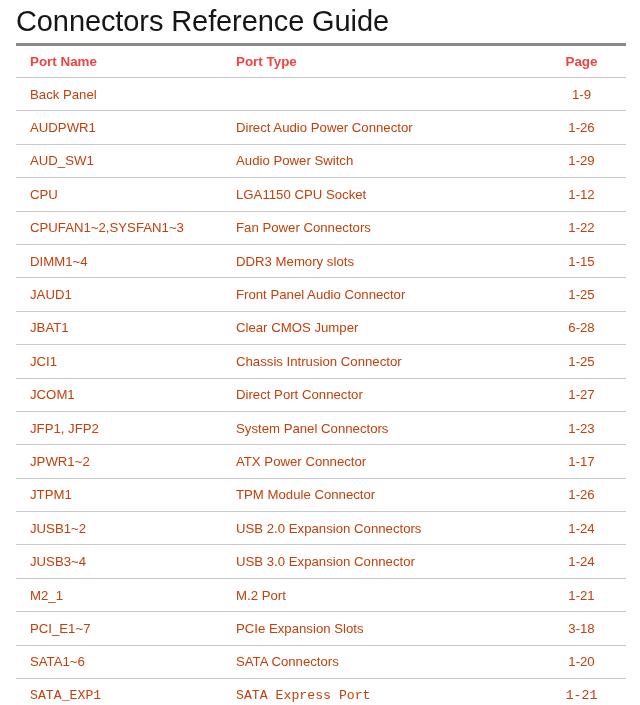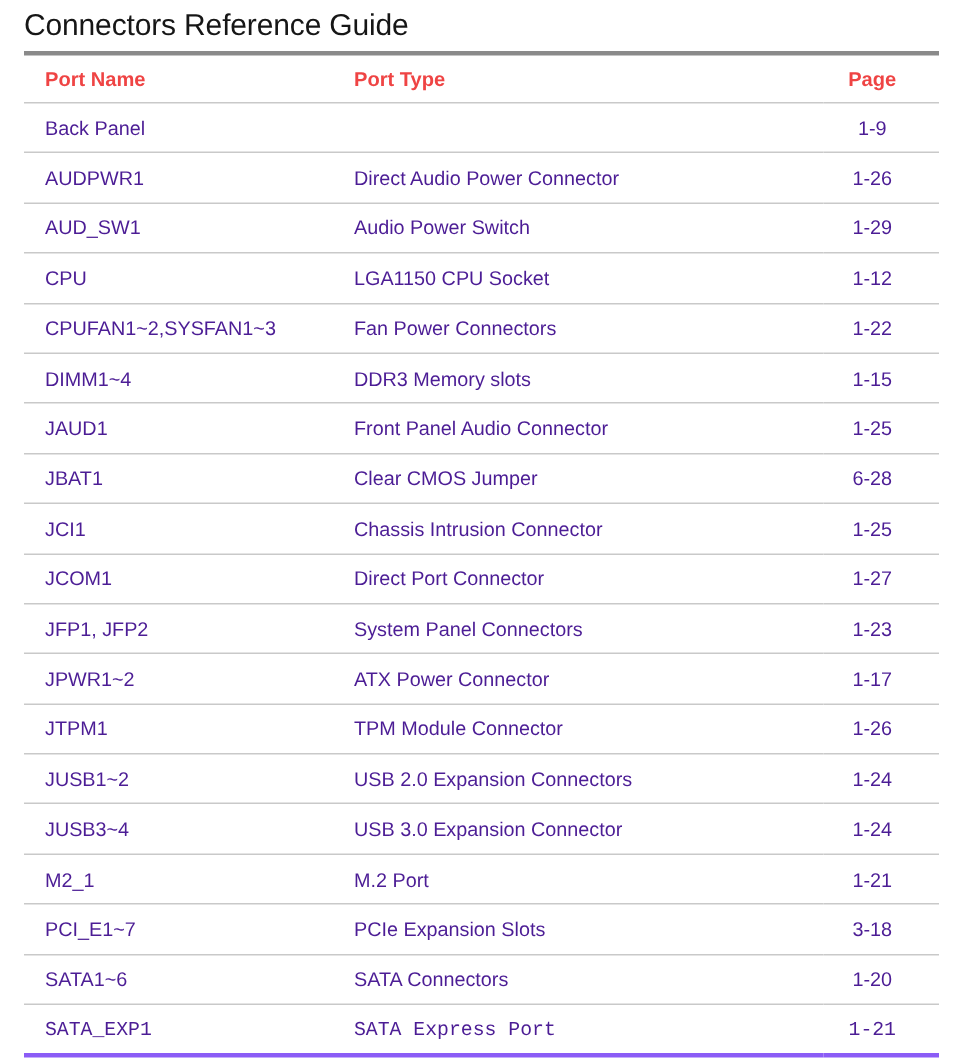--- a/index.html
+++ b/index.html
@@ -17,21 +17,21 @@
   }
   .page {
     position: relative;
     width: 640px;
     height: 705px;
     box-sizing: border-box;
     padding: 0 15px 0 16px;
     background: #ffffff;
   }
   .doc-title {
-    font-size: 20px;
+    font-size: 29px;
     font-weight: 400;
     letter-spacing: -0.1px;
     color: #161616;
     line-height: 1;
     padding-top: 7px;
     margin: 0;
     white-space: nowrap;
   }
   .title-rule {
     height: 3px;
@@ -64,21 +64,21 @@
     text-align: left;
     height: 31px;
   }
   table.conn thead th.page-col,
   table.conn tbody td.page-col {
     text-align: center;
     padding-right: 12px;
   }
   table.conn tbody td {
     font-weight: 400;
-    color: #4c1d95;
+    color: #c2410c;
   }
   table.conn td.name-col,
   table.conn th.name-col {
     padding-left: 14px;
   }
   table.conn td.type-col,
   table.conn th.type-col {
     padding-left: 2px;
   }
   table.conn tbody tr:last-child td {

